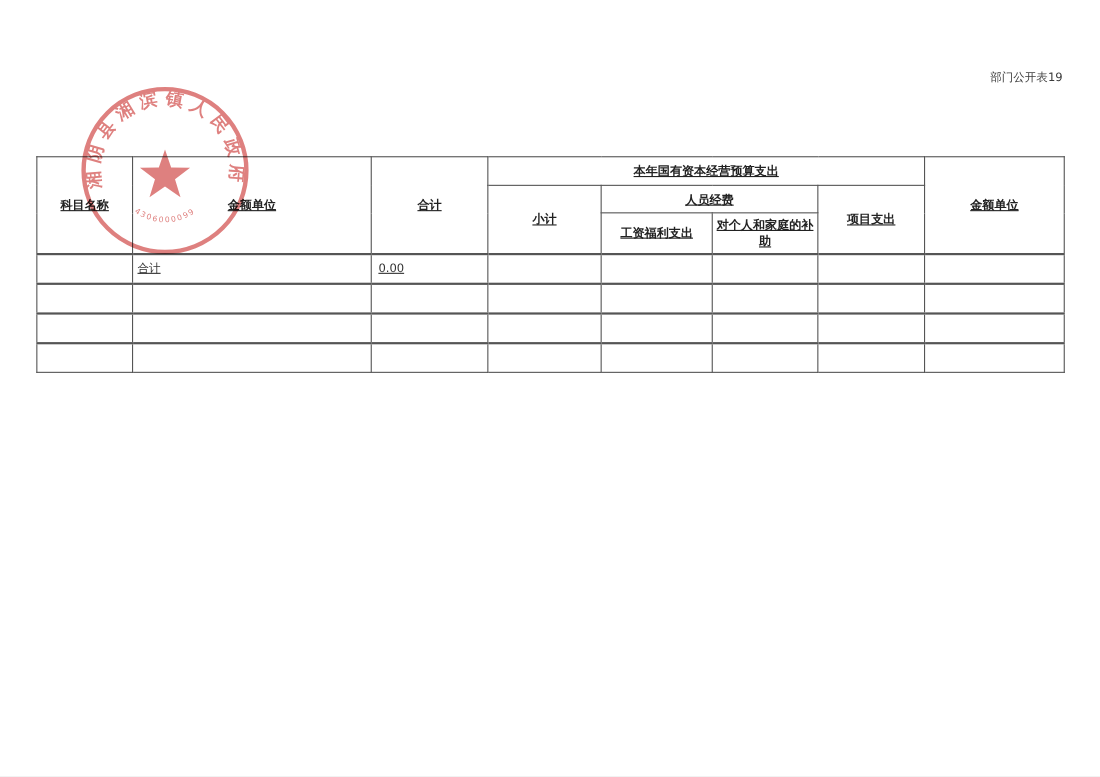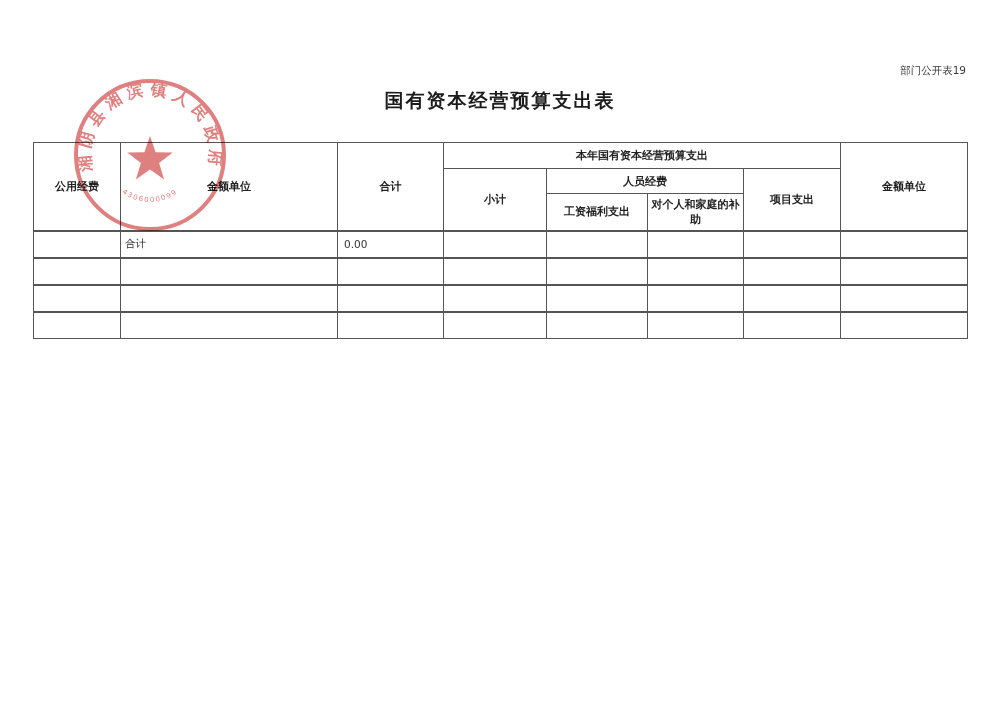--- a/index.html
+++ b/index.html
@@ -30,20 +30,21 @@
   table.budget-table {
     position:absolute; top:142px; left:33px;
     width:934px;
     border-collapse:collapse; table-layout:fixed;
     border:1px solid #4a4a4a;
   }
   .budget-table th, .budget-table td {
     border:1px solid #555555;
     vertical-align:middle;
     overflow:hidden;
+    text-decoration:underline;
   }
   .budget-table th {
     font-size:11px; font-weight:bold; color:#222;
     text-align:center; padding:2px 3px;
   }
   .budget-table thead tr.hr1 { height:26px; }
   .budget-table thead tr.hr2 { height:25px; }
   .budget-table thead tr.hr3 { height:37px; }
   .budget-table tbody tr { height:27px; }
   .budget-table tbody td {
@@ -62,37 +63,36 @@
   }
   .seal text { font-family:"DejaVu Sans", sans-serif; }
 </style>
 </head>
 <body>
 
 <div class="page">
 
   <div class="doc-label">部门公开表19</div>
 
-  <div class="title">国有资本经营预算支出表</div>
 
 
   <table class="budget-table">
     <colgroup>
       <col style="width:87px">
         <col style="width:217px">
         <col style="width:106px">
       <col style="width:103px">
         <col style="width:101px">
         <col style="width:96px">
       <col style="width:97px">
         <col style="width:127px">
     </colgroup>
     <thead>
       <tr class="hr1">
-        <th rowspan="3">公用经费</th>
+        <th rowspan="3">科目名称</th>
         <th rowspan="3">金额单位</th>
         <th rowspan="3">合计</th>
         <th colspan="4">本年国有资本经营预算支出</th>
         <th rowspan="3">金额单位</th>
       </tr>
       <tr class="hr2">
         <th rowspan="2">小计</th>
         <th colspan="2">人员经费</th>
         <th rowspan="2">项目支出</th>
       </tr>

